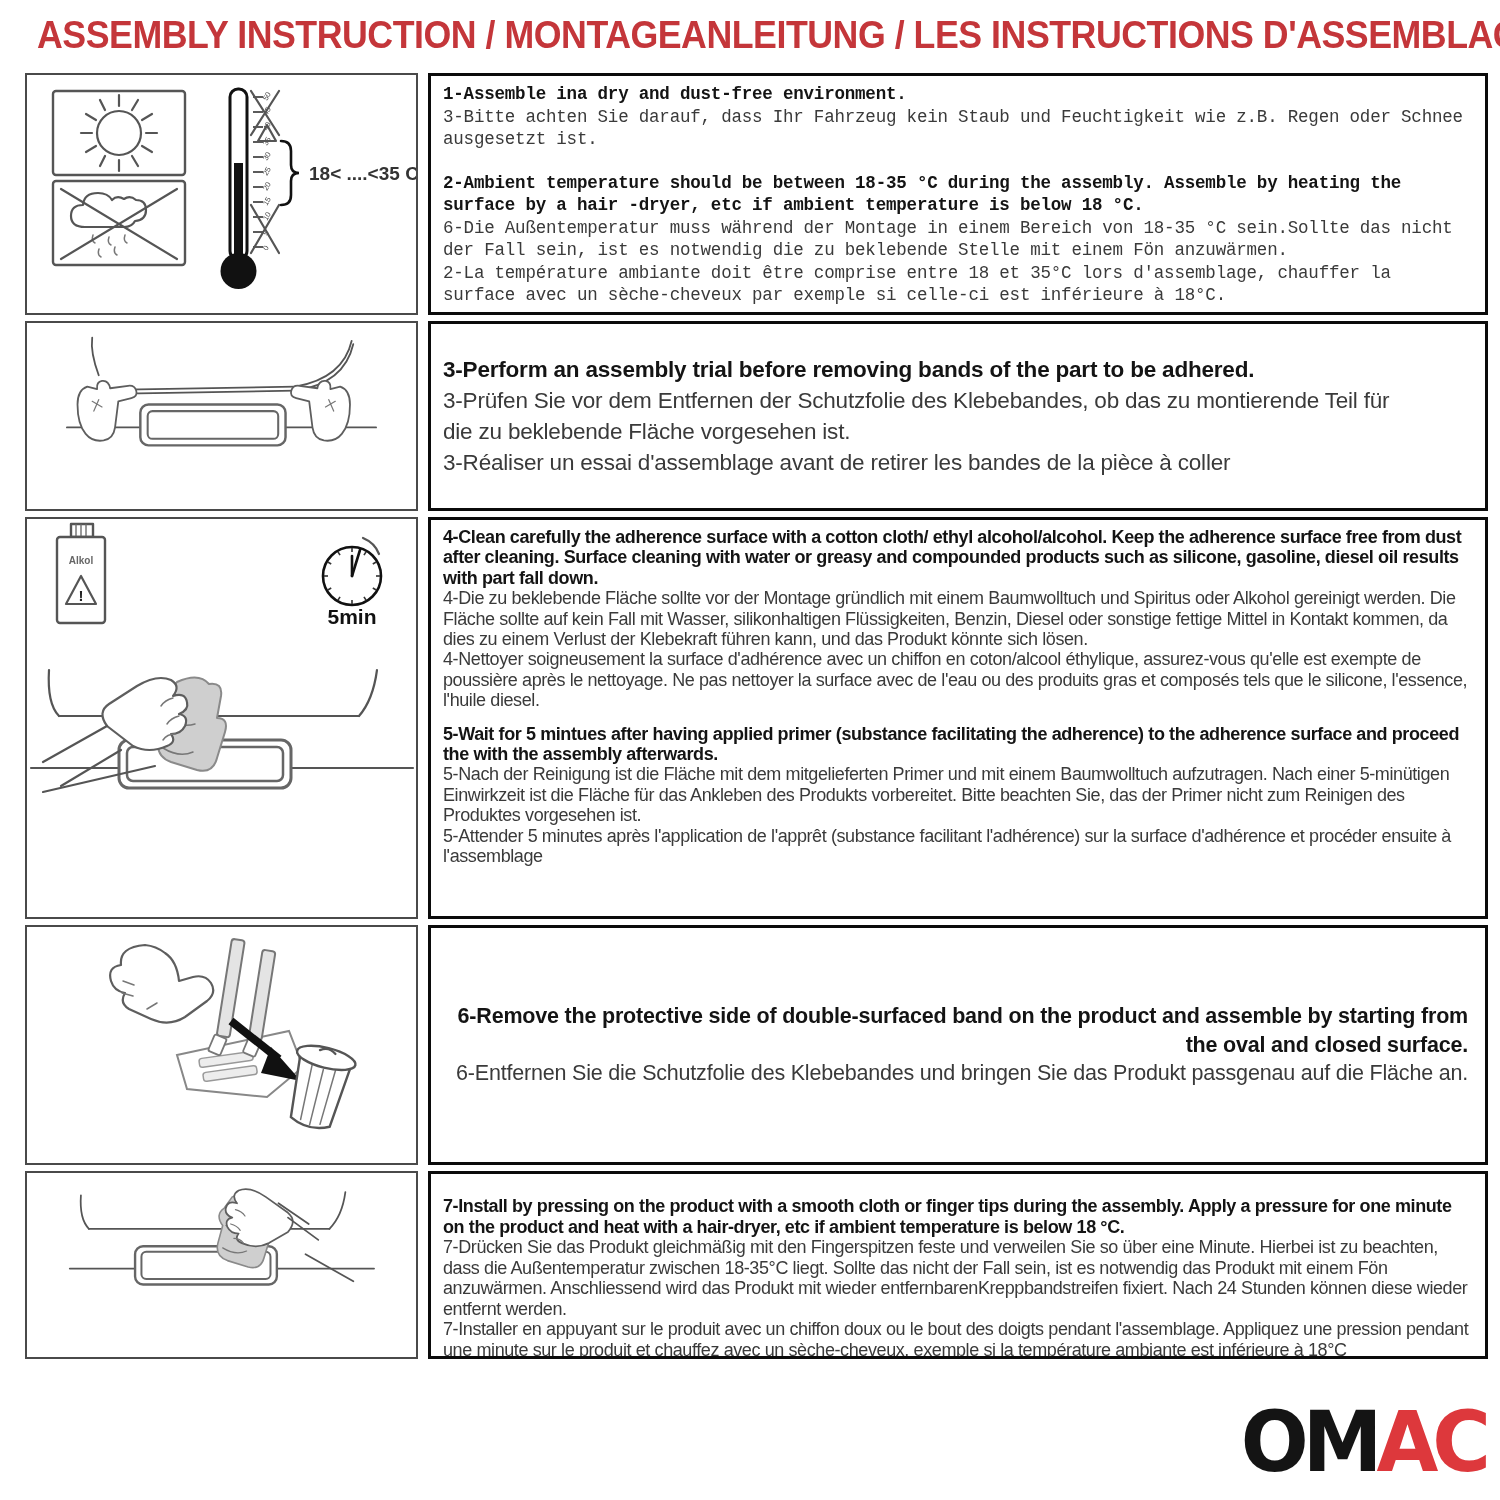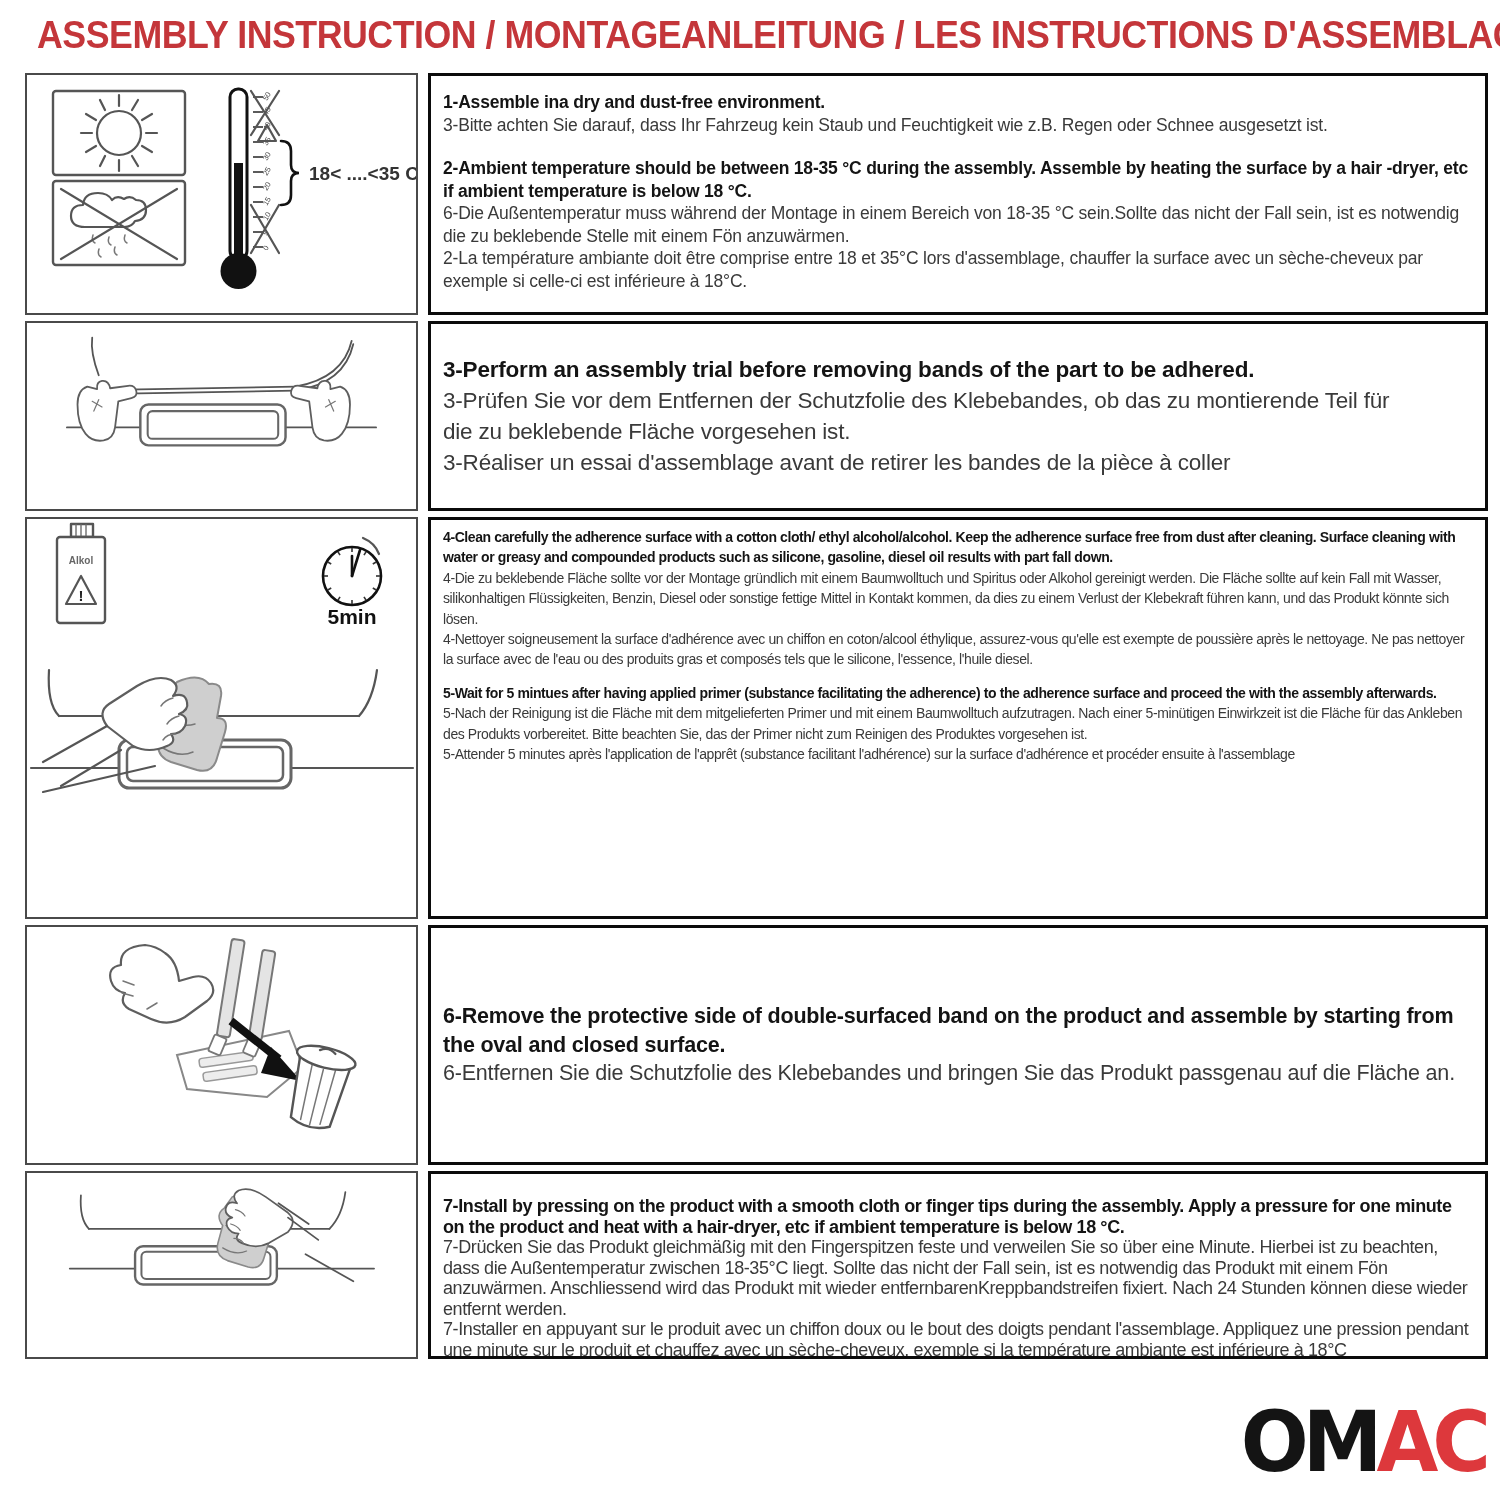--- a/index.html
+++ b/index.html
@@ -9,28 +9,28 @@
         color:var(--title-red,#c4363a);transform:scaleX(0.94);transform-origin:left center;
         white-space:nowrap;display:inline-block;}
   .row{display:flex;gap:10px;margin-bottom:6px;}
   .illus{width:393px;flex:0 0 393px;border:2px solid #4a4a4a;background:#fff;box-sizing:border-box;}
   .illus svg{display:block;width:100%;height:100%;}
   .tbox{flex:1;border:3px solid #0b0b0b;background:#fff;box-sizing:border-box;overflow:hidden;}
   .tbox p{margin:0;}
   .b{font-weight:bold;color:#141414;}
   .t-body{color:#3a3a3a;}
   
-  .t1{padding:15px 12px;font-size:17.5px;line-height:22.5px;letter-spacing:-0.2px;}
+  .t1{padding:7px 12px;font-size:17.5px;line-height:22.5px;letter-spacing:-0.2px;font-family:Liberation Mono, monospace;}
   .t2{display:flex;flex-direction:column;justify-content:center;padding:0 12px;
       font-size:22.5px;line-height:31px;letter-spacing:-0.2px;}
   .t2 .inner{max-width:955px;}
-  .t3{padding:7px 12px;font-size:14px;line-height:20.4px;letter-spacing:-0.4px;}
+  .t3{padding:7px 12px;font-size:18px;line-height:20.4px;letter-spacing:-0.4px;}
   .t4{display:flex;flex-direction:column;justify-content:center;padding:0 12px;
       font-size:21.5px;line-height:28.5px;letter-spacing:-0.2px;}
-  .t4 .inner{max-width:1025px;}
+  .t4 .inner{max-width:1025px;text-align:right;}
   .t5{padding:22px 12px 0;font-size:18px;line-height:20.5px;letter-spacing:-0.4px;}
   .gap{height:21px;}
   .gap3{height:13px;}
   
   .s{stroke:#555;fill:none;stroke-width:2.2;stroke-linecap:round;stroke-linejoin:round;}
   .sw{stroke:#555;fill:#fff;stroke-width:2.4;stroke-linecap:round;stroke-linejoin:round;}
   .thin{stroke:#777;fill:none;stroke-width:1.5;stroke-linecap:round;}
   .dark{stroke:#111;fill:none;stroke-width:2.6;stroke-linecap:round;}
   .cloth{fill:#cfcfcf;stroke:#8a8a8a;stroke-width:2;stroke-linejoin:round;}
   .hand{fill:#ffffff;stroke:#5e5e5e;stroke-width:2.2;stroke-linejoin:round;stroke-linecap:round;}

